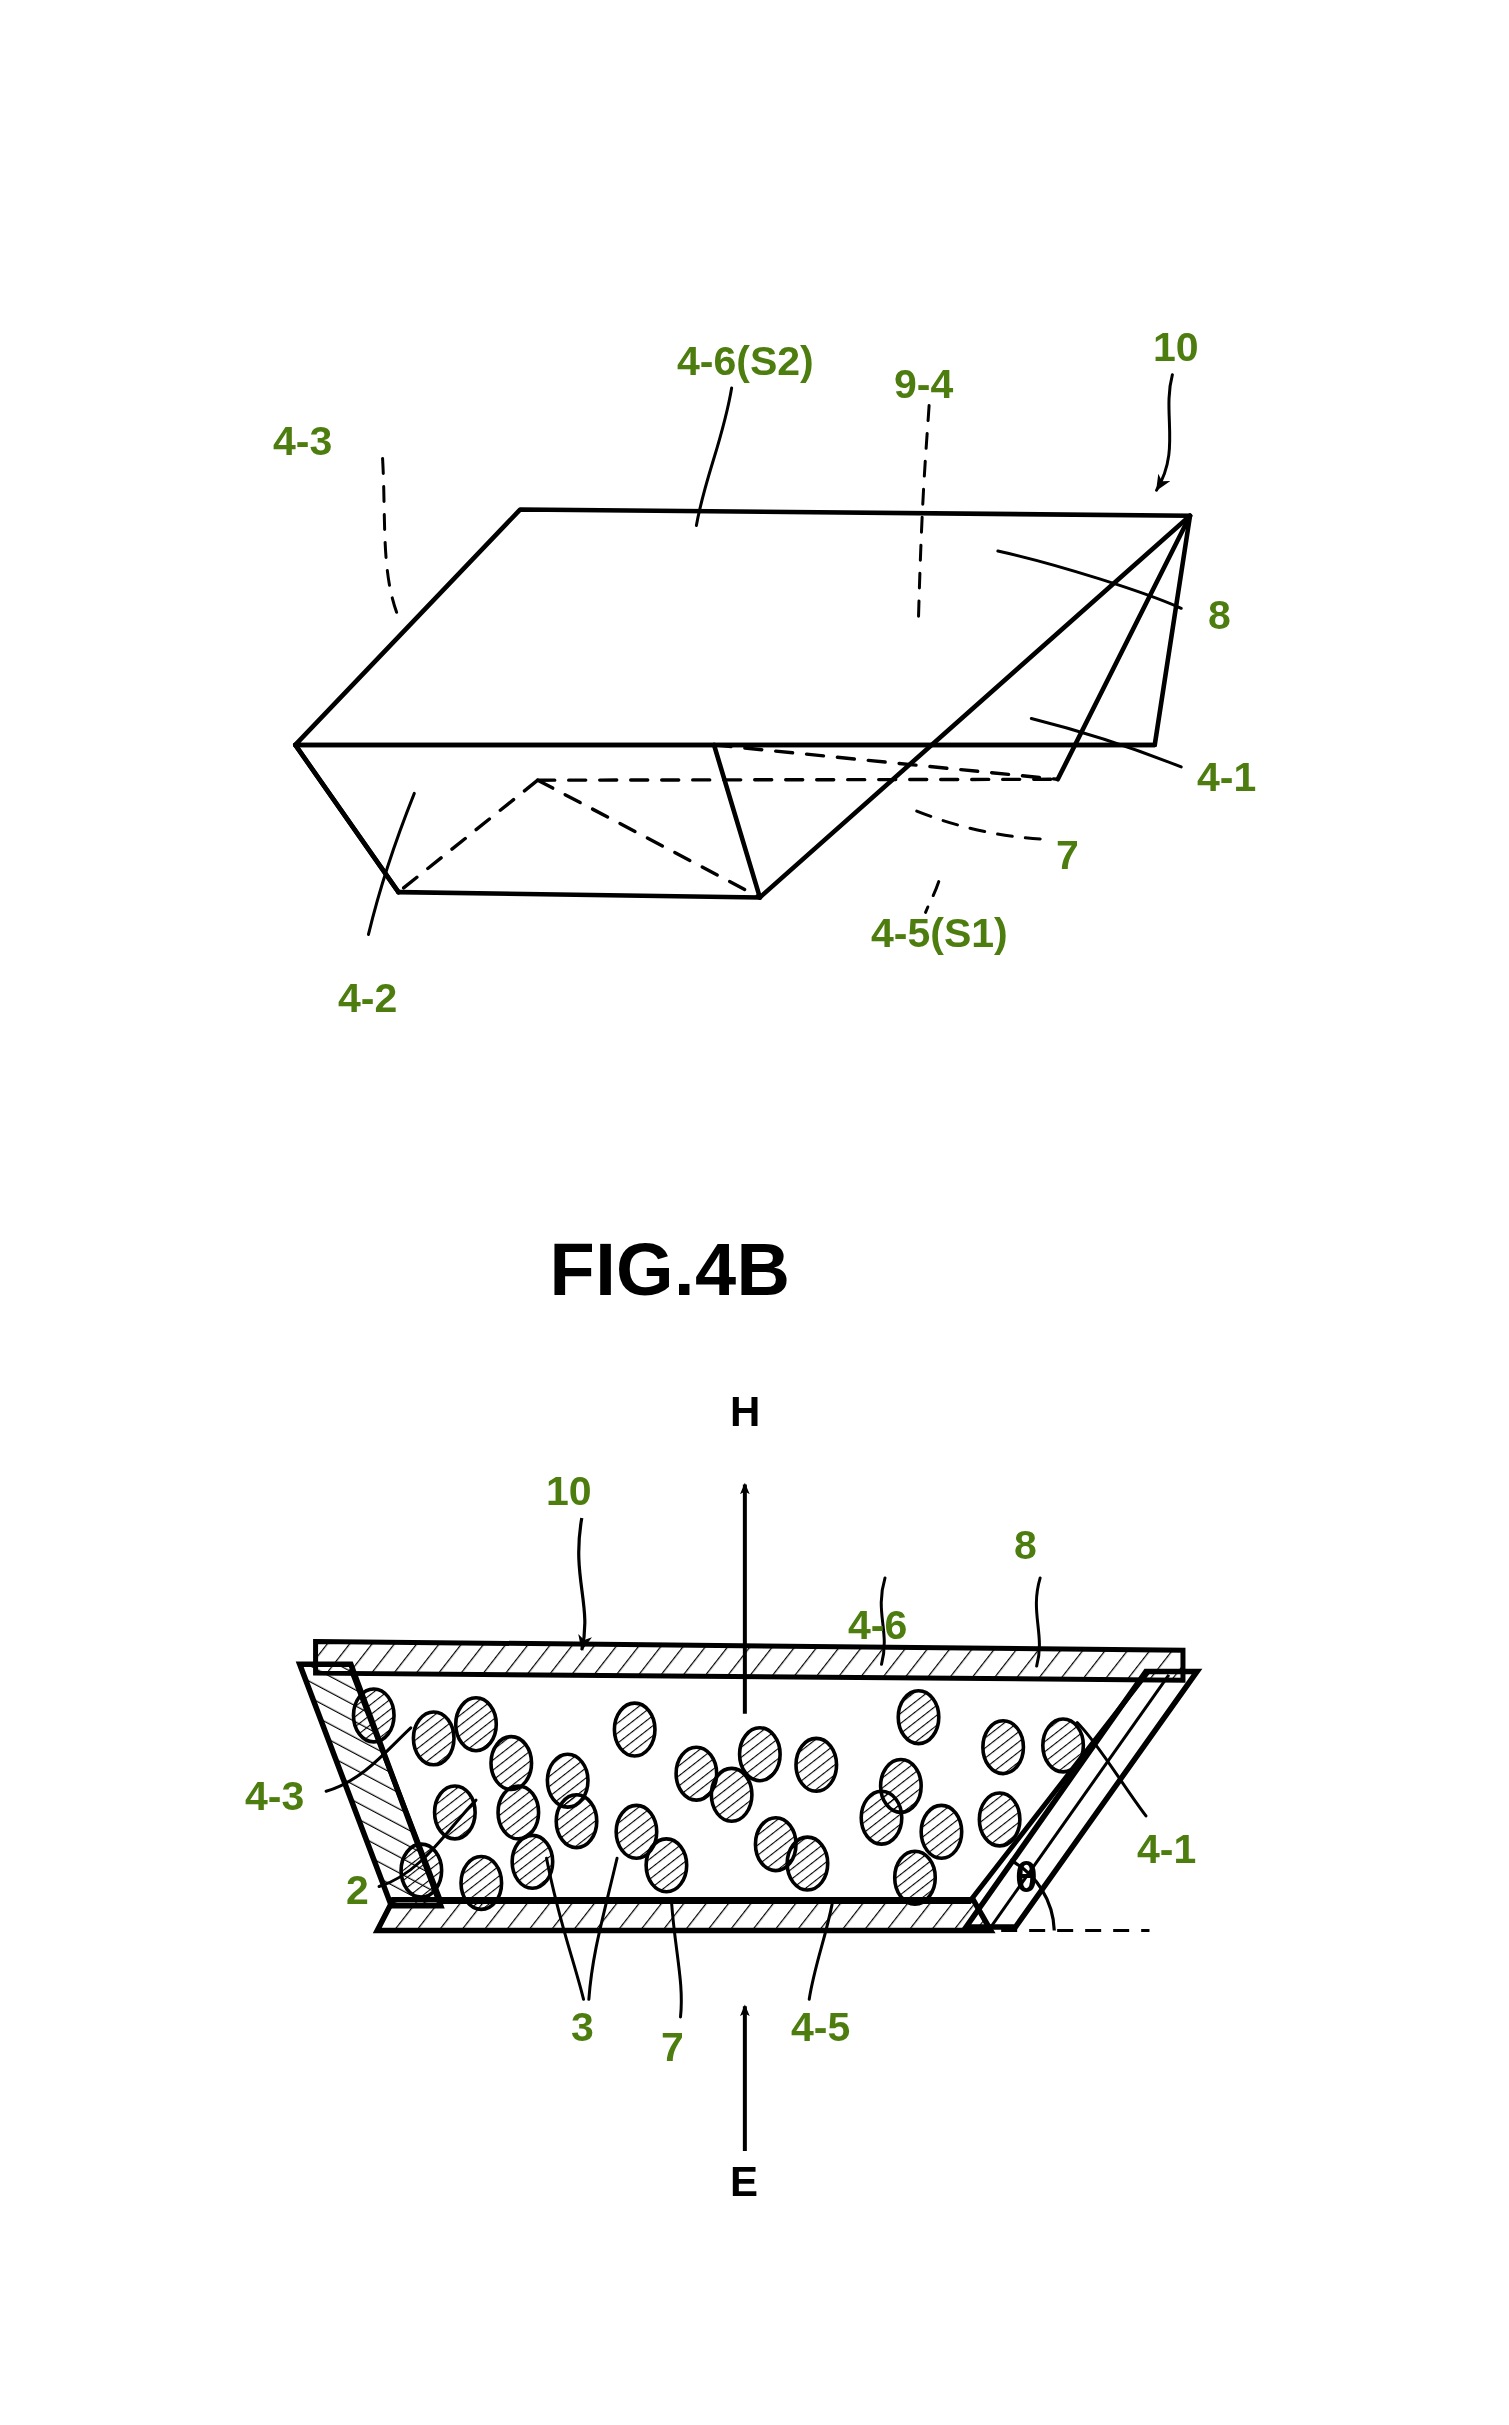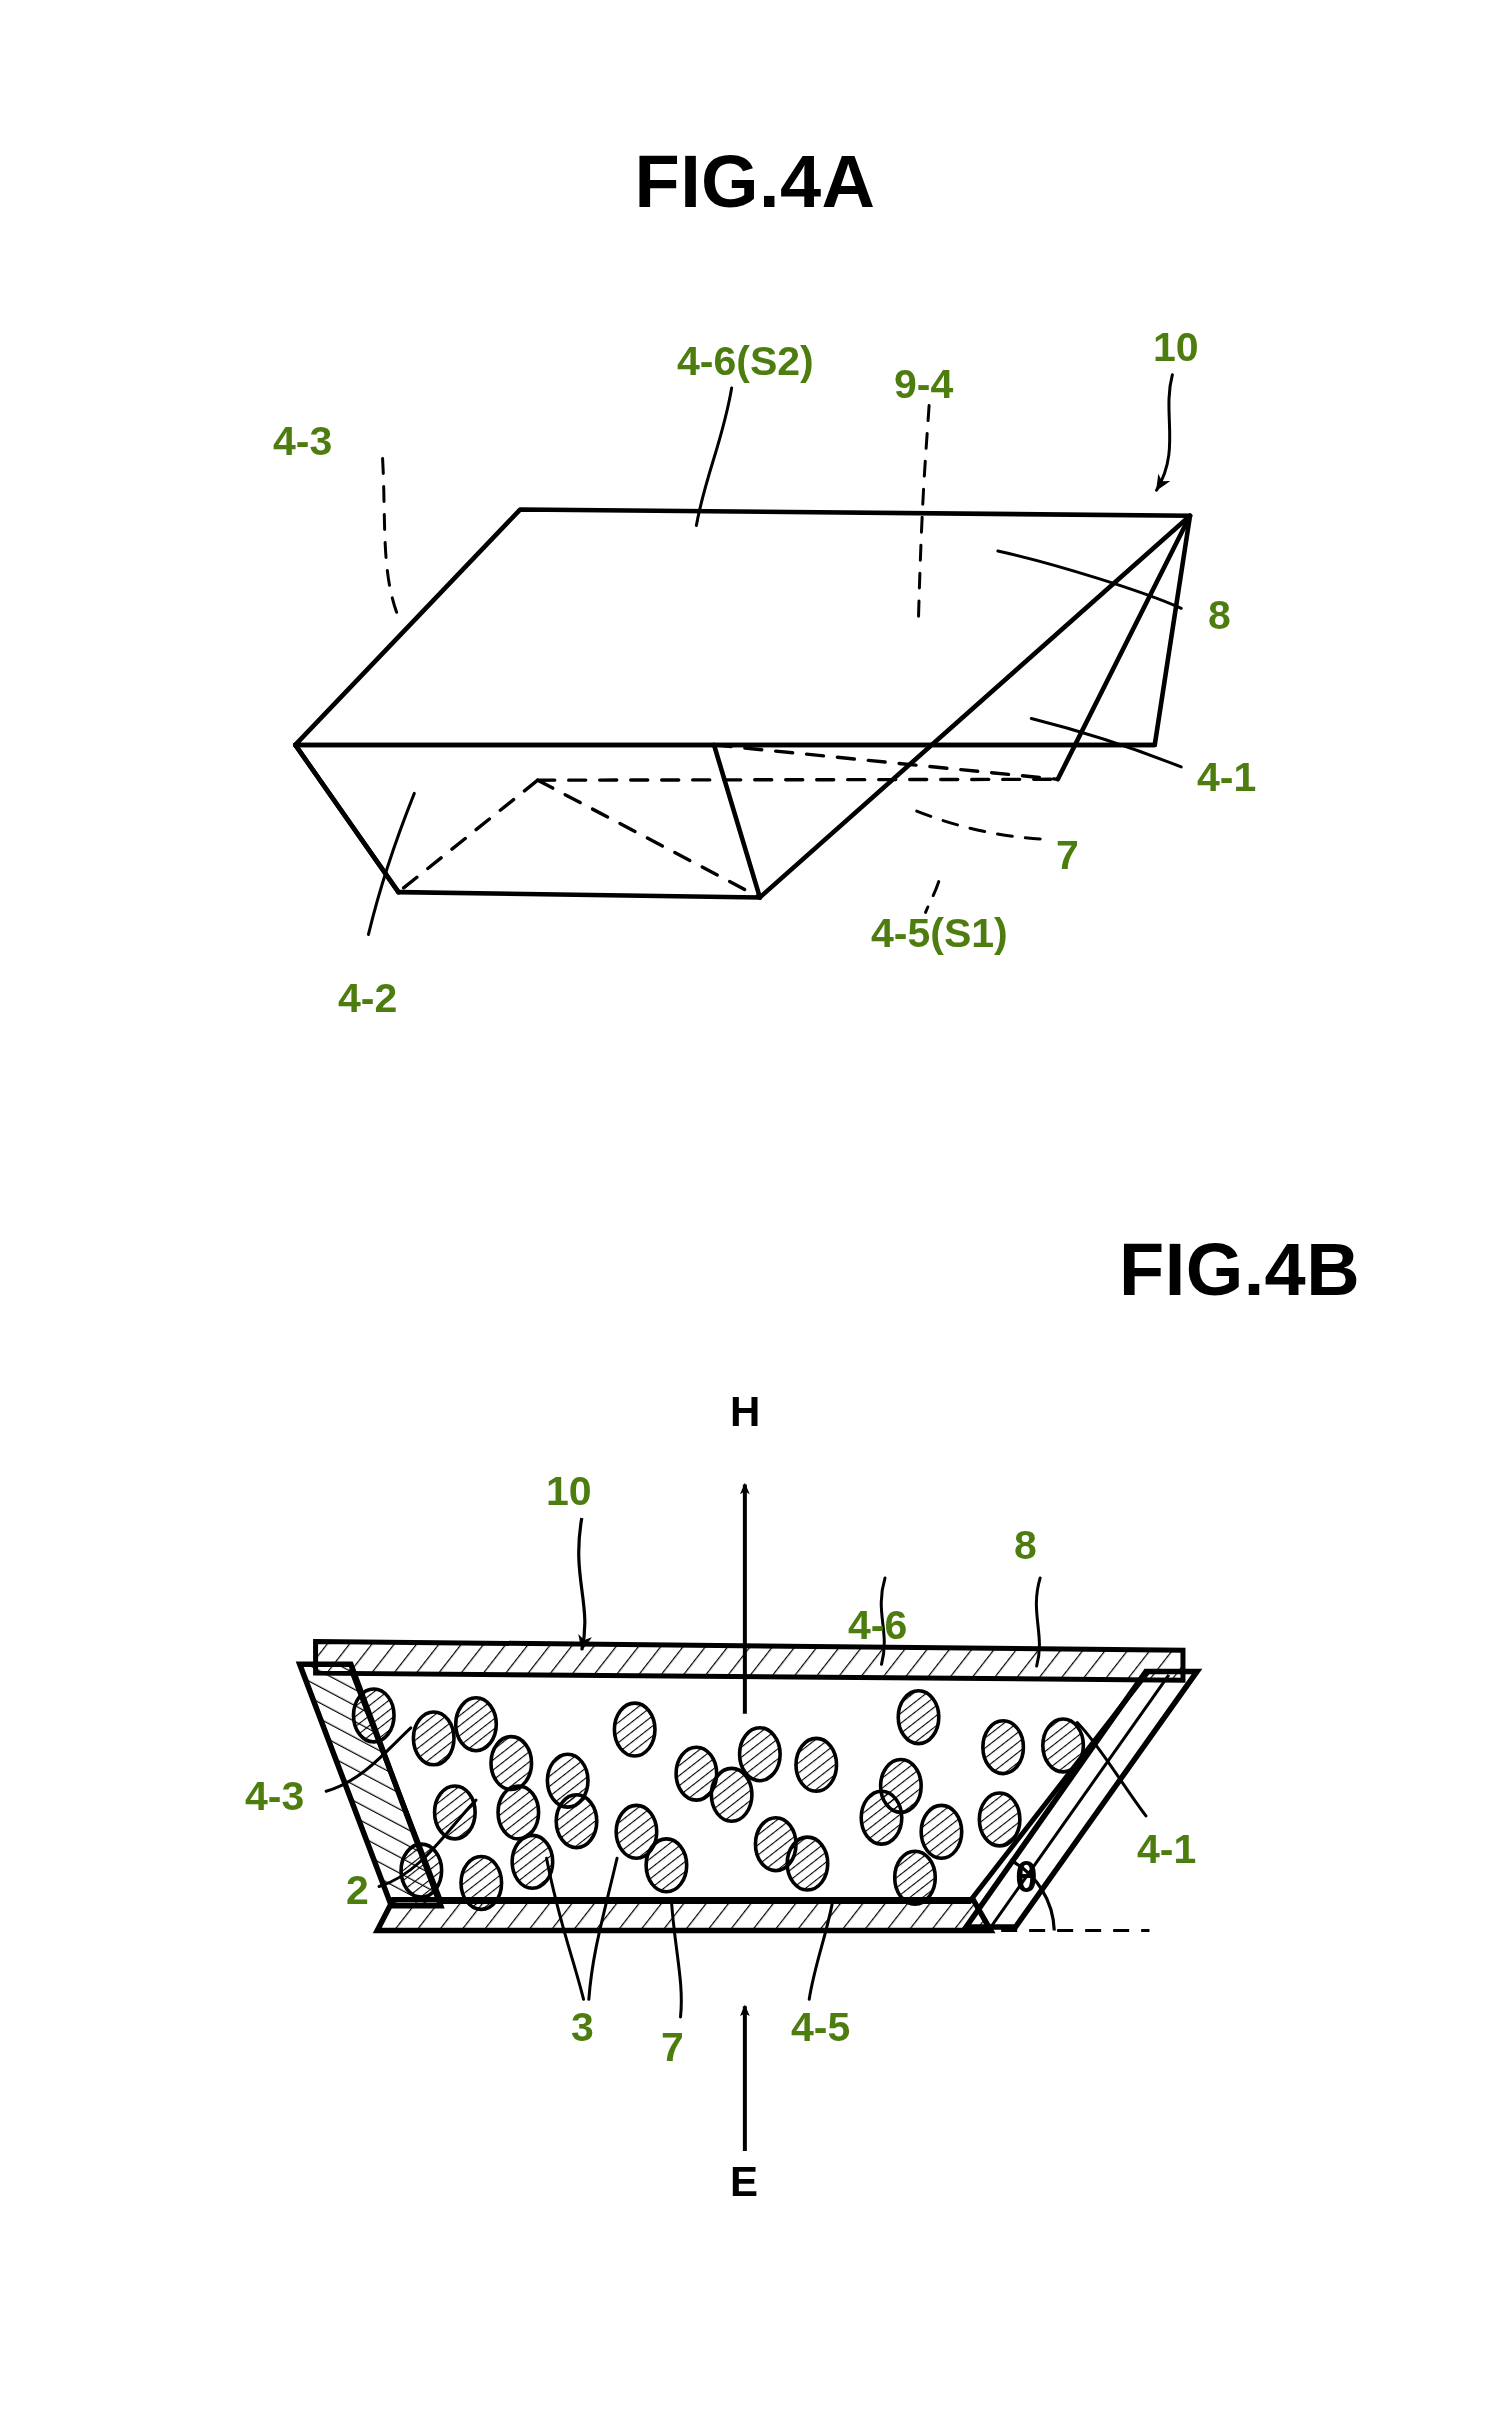--- a/index.html
+++ b/index.html
@@ -32,24 +32,23 @@
   #title-4a {
     left: 0; top: 139px;
     width: 1510px;
     text-align: center;
     font-size: 74px;
     line-height: 85px;
   }
   #title-4b {
     left: 0; top: 1227px;
     width: 1340px;
-    text-align: right;
+    text-align: center;
     font-size: 74px;
     line-height: 85px;
-    padding-left: 20px;
   }
   .lbl {
     position: absolute;
     font-weight: bold;
     font-size: 41px;
     line-height: 46px;
     white-space: nowrap;
     color: #4d7c0f;
   }
   .lbl-sym {
@@ -67,21 +66,20 @@
     height: 2426px;
     overflow: visible;
   }
   svg.figure * { vector-effect: non-scaling-stroke; }
 </style>
 </head>
 <body>
 
 <div class="page">
 
-  <div class="fig-title" id="title-4a">FIG.4A</div>
 
   <svg class="figure" id="svg-4a" viewBox="0 0 1713 2752">
     <defs>
       <marker id="arrowSolid" markerWidth="14" markerHeight="14" refX="11" refY="5.5" orient="auto" markerUnits="userSpaceOnUse">
         <path d="M0,0 L13,5.5 L0,11 L3,5.5 Z" fill="#000"></path>
       </marker>
       <marker id="arrowSolidThin" markerWidth="20" markerHeight="20" refX="17" refY="8" orient="auto" markerUnits="userSpaceOnUse">
         <path d="M0,0 L18,8 L0,16 L5,8 Z" fill="#000"></path>
       </marker>
       <pattern id="hatchWallL" width="16" height="16" patternUnits="userSpaceOnUse" patternTransform="rotate(-62)">

